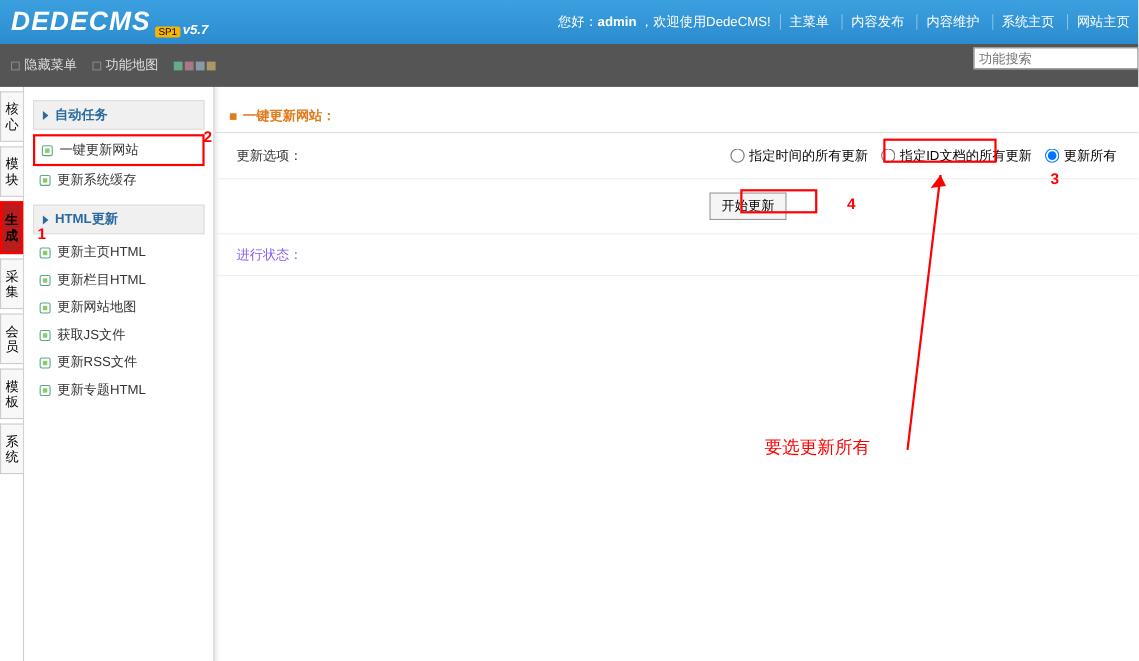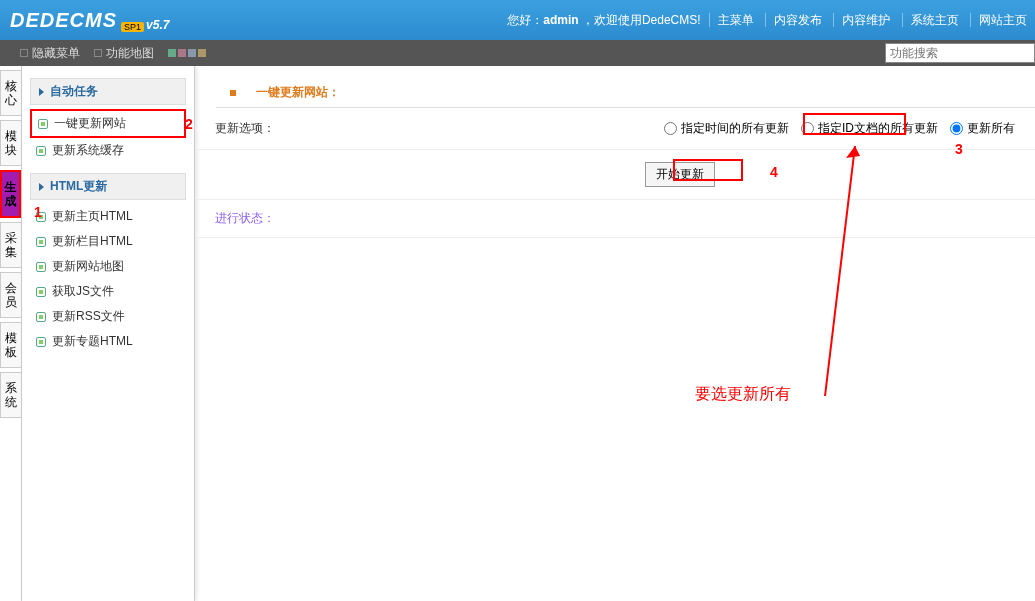--- a/index.html
+++ b/index.html
@@ -1,48 +1,48 @@
 <!DOCTYPE html>
 <html><head>
 <meta charset="utf-8">
 <style>
 * { box-sizing: border-box; margin: 0; padding: 0; }
 body { font-family: "Microsoft YaHei", Arial, sans-serif; font-size: 12px; background: #fff; width: 1035px; height: 601px; overflow: hidden; position: relative; }
 .topbar { height: 40px; background: linear-gradient(#3ca0e0, #2b8bce); display: flex; align-items: center; color: #fff; }
 .logo { display: flex; align-items: flex-end; margin-left: 10px; }
-.logo-txt { font-size: 20px; font-weight: bold; font-style: italic; letter-spacing: 1px; }
+.logo-txt { font-size: 24px; font-weight: bold; font-style: italic; letter-spacing: 1px; }
 .logo-badge { background: #f7b500; color: #000; font-size: 9px; padding: 0 3px; border-radius: 2px; margin-left: 4px; }
 .logo-ver { font-size: 12px; margin-left: 2px; font-style: italic; font-weight: bold; }
 .welcome { margin-left: auto; margin-right: 8px; font-size: 12px; }
 .welcome b { color: #fff; }
 .topnav a { color: #fff; text-decoration: none; padding: 0 8px; border-left: 1px solid rgba(255,255,255,.4); font-size: 12px; }
-.subbar { height: 26px; background: #555; display: flex; align-items: center; color: #ddd; padding-left: 20px; gap: 14px; font-size: 12px; position: relative; }
+.subbar { height: 39px; background: #555; display: flex; align-items: center; color: #ddd; padding-left: 10px; gap: 14px; font-size: 12px; position: relative; }
 .subbar .item { display: flex; align-items: center; gap: 4px; cursor: pointer; }
 .sq { display: inline-block; width: 8px; height: 8px; border: 1px solid #888; }
 .sqrow { display: flex; gap: 2px; }
 .sqrow .sq1 { width: 8px; height: 8px; background: #6a8; }
 .sqrow .sq2 { width: 8px; height: 8px; background: #a78; }
 .sqrow .sq3 { width: 8px; height: 8px; background: #89a; }
 .sqrow .sq4 { width: 8px; height: 8px; background: #a96; }
 .search-box { position: absolute; right: 0; top: 0; height: 26px; display: flex; align-items: center; }
 .search-box input { height: 20px; width: 150px; font-size: 12px; padding: 0 4px; border: 1px solid #888; }
 .body { display: flex; height: calc(601px - 66px); }
 .vtabs { width: 22px; display: flex; flex-direction: column; border-right: 1px solid #ccc; }
 .vtab { writing-mode: horizontal-tb; text-align: center; padding: 8px 2px; border: 1px solid #ccc; border-right: none; margin-top: 4px; cursor: pointer; background: #f8f8f8; font-size: 12px; line-height: 14px; }
-.vtab.active { background: #a21caf; font-weight: bold; }
+.vtab.active { background: #b91c1c; font-weight: bold; }
 .hl-red { border: 2px solid red !important; }
 .sidebar { width: 173px; border-right: 1px solid #ccc; padding-top: 8px; background: #fff; box-shadow: 2px 0 4px rgba(0,0,0,.1); }
 .group-hdr { background: #f0f0f0; border: 1px solid #ddd; margin: 4px 8px; padding: 4px 8px; color: #2a6aa0; font-weight: bold; display: flex; align-items: center; gap: 6px; cursor: pointer; }
 .group-body { margin: 2px 8px 10px; }
 .gitem { display: flex; align-items: center; gap: 6px; padding: 4px 6px; cursor: pointer; color: #333; }
 .gitem .dot { width: 10px; height: 10px; border: 1px solid #5a8; border-radius: 2px; display: inline-block; position: relative; }
 .gitem .dot::after { content: ""; position: absolute; inset: 2px; background: #8c6; }
 .tri { width: 0; height: 0; border-top: 4px solid transparent; border-bottom: 4px solid transparent; border-left: 5px solid #2a6aa0; }
 .main { flex: 1; padding: 12px 0 0 0; overflow: hidden; position: relative; }
-.panel-title { display: flex; align-items: center; gap: 20px; color: #e07a1a; font-weight: bold; padding: 6px 14px; border-bottom: 1px solid #ddd; margin-left: 21px; }
+.panel-title { display: flex; align-items: center; gap: 6px; color: #e07a1a; font-weight: bold; padding: 6px 14px; border-bottom: 1px solid #ddd; }
 .dot2 { width: 6px; height: 6px; background: #e07a1a; display: inline-block; }
 .row { display: flex; align-items: center; padding: 12px 20px; border-bottom: 1px solid #eee; }
 .label { width: 100px; color: #333; }
 .opts { margin-left: auto; display: flex; align-items: center; gap: 12px; }
 .opt { display: flex; align-items: center; gap: 4px; }
 .btn { display: inline-block; padding: 3px 10px; border: 1px solid #999; background: #f5f5f5; cursor: pointer; font-size: 12px; }
 .center-row { text-align: right; padding: 12px 20px; border-bottom: 1px solid #eee; }
 .status-row { padding: 10px 20px; color: #8b5cf6; border-bottom: 1px solid #eee; }
 
 

